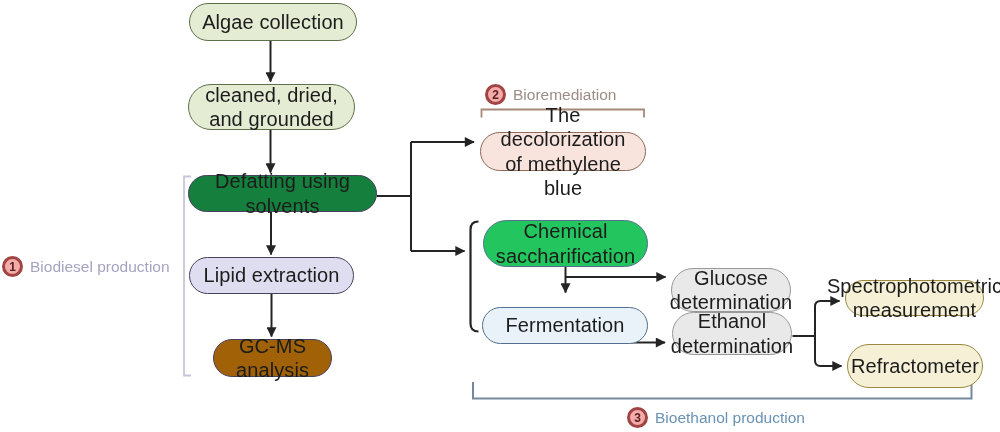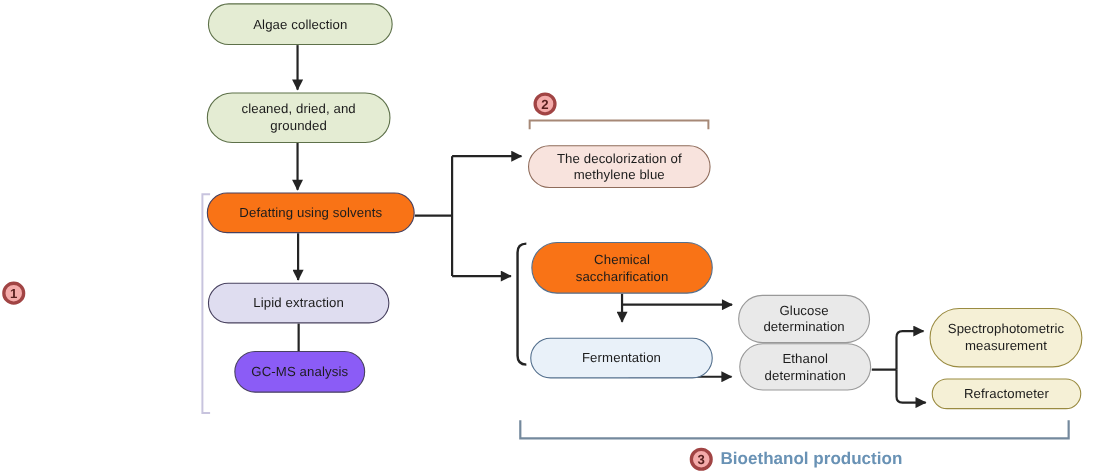--- a/index.html
+++ b/index.html
@@ -26,21 +26,21 @@
   .node {
     position: absolute;
     box-sizing: border-box;
     border: 1.6px solid #444;
     border-radius: 999px;
     background: #eee;
     display: flex;
     align-items: center;
     justify-content: center;
     text-align: center;
-    font-size: 12px;
+    font-size: 20px;
     line-height: 1.22;
     color: #1c1c1c;
     letter-spacing: 0.1px;
   }
   .node span { display: block; }
   .section-label {
     position: absolute;
     display: flex;
     align-items: center;
     gap: 7px;
@@ -101,72 +101,74 @@
   </svg>
 
   <div class="node" style="left: 189px; top: 3px; width: 168px; height: 38px; background: rgb(228, 236, 211); border-color: rgb(93, 112, 73);">
     <span>Algae collection</span>
     </div>
 
   <div class="node" style="left: 188px; top: 84px; width: 167px; height: 46px; padding: 0px 16px; background: rgb(228, 236, 211); border-color: rgb(93, 112, 73);">
     <span>cleaned, dried, and grounded</span>
     </div>
 
-  <div class="node" style="left: 188px; top: 175px; width: 189px; height: 37px; background: #f97316; border-color: rgb(72, 65, 95); align-items: center;">
+  <div class="node" style="left: 188px; top: 175px; width: 189px; height: 37px; background: #15803d; border-color: rgb(72, 65, 95); align-items: center;">
     <span>Defatting using solvents</span>
     </div>
 
   <div class="node" style="left: 189px; top: 257px; width: 165px; height: 37px; background: rgb(223, 221, 240); border-color: rgb(72, 65, 95); text-align: right;">
     <span>Lipid extraction</span>
     </div>
 
-  <div class="node" style="left: 213px; top: 319px; width: 119px; height: 38px; background: #8b5cf6; border-color: rgb(72, 65, 95);">
+  <div class="node" style="left: 213px; top: 339px; width: 119px; height: 38px; background: #a16207; border-color: rgb(72, 65, 95);">
     <span>GC-MS analysis</span>
     </div>
 
   <div class="node" style="left: 480px; top: 132px; width: 166px; height: 39px; padding: 0px 14px; background: rgb(248, 227, 221); border-color: rgb(143, 108, 91);">
     <span>The decolorization of methylene blue</span>
     </div>
 
-  <div class="node" style="left: 483px; top: 220px; width: 165px; height: 47px; padding: 0px 30px; background: #f97316; border-color: rgb(84, 112, 142);">
+  <div class="node" style="left: 483px; top: 220px; width: 165px; height: 47px; padding: 0px 30px; background: #22c55e; border-color: rgb(84, 112, 142);">
     <span>Chemical saccharification</span>
     </div>
 
   <div class="node" style="left: 482px; top: 307px; width: 166px; height: 37px; background: rgb(233, 241, 249); border-color: rgb(84, 112, 142);">
     <span>Fermentation</span>
     </div>
 
   <div class="node" style="left: 671px; top: 268px; width: 120px; height: 44px; padding: 0px 10px; background: rgb(233, 233, 233); border-color: rgb(153, 153, 153);">
     <span>Glucose determination</span>
     </div>
 
   <div class="node" style="left: 672px; top: 312px; width: 120px; height: 43px; padding: 0px 10px; background: rgb(233, 233, 233); border-color: rgb(153, 153, 153);">
     <span>Ethanol determination</span>
     </div>
 
-  <div class="node" style="left: 845px; top: 280px; width: 139px; height: 54px; padding: 0px 5px; background: rgb(245, 240, 214); border-color: rgb(154, 139, 65);">
+  <div class="node" style="left: 845px; top: 280px; width: 139px; height: 36px; padding: 0px 5px; background: rgb(245, 240, 214); border-color: rgb(154, 139, 65);">
     <span>Spectrophotometric measurement</span>
     </div>
 
-  <div class="node" style="left: 847px; top: 344px; width: 136px; height: 28px; background: rgb(245, 240, 214); border-color: rgb(154, 139, 65);">
+  <div class="node" style="left: 847px; top: 344px; width: 136px; height: 44px; background: rgb(245, 240, 214); border-color: rgb(154, 139, 65);">
     <span>Refractometer</span>
     </div>
 
   <div class="section-label" style="left:2px; top:256px;">
     <span class="badge" style="background: rgb(244, 171, 170); border-color: rgb(161, 68, 68); color: rgb(88, 32, 31); border-style: solid;">
         <span>1</span>
       </span>
+    <span style="color: rgb(166, 163, 193);">Biodiesel production</span>
   </div>
 
   <div class="section-label" style="left:485px; top:84px;">
     <span class="badge" style="background: rgb(244, 171, 170); border-color: rgb(161, 68, 68); color: rgb(88, 32, 31); border-style: solid;">
         <span>2</span>
       </span>
+    <span style="color: rgb(155, 141, 133);">Bioremediation</span>
   </div>
 
   <div class="section-label" style="left:627px; top:407px;">
     <span class="badge" style="background: rgb(244, 171, 170); border-color: rgb(161, 68, 68); color: rgb(88, 32, 31); border-style: solid;">
         <span>3</span>
       </span>
-    <span style="color: rgb(105, 146, 181); font-weight: bold;">Bioethanol production</span>
+    <span style="color: rgb(105, 146, 181);">Bioethanol production</span>
   </div>
 
 </div>
 
 </body></html>

